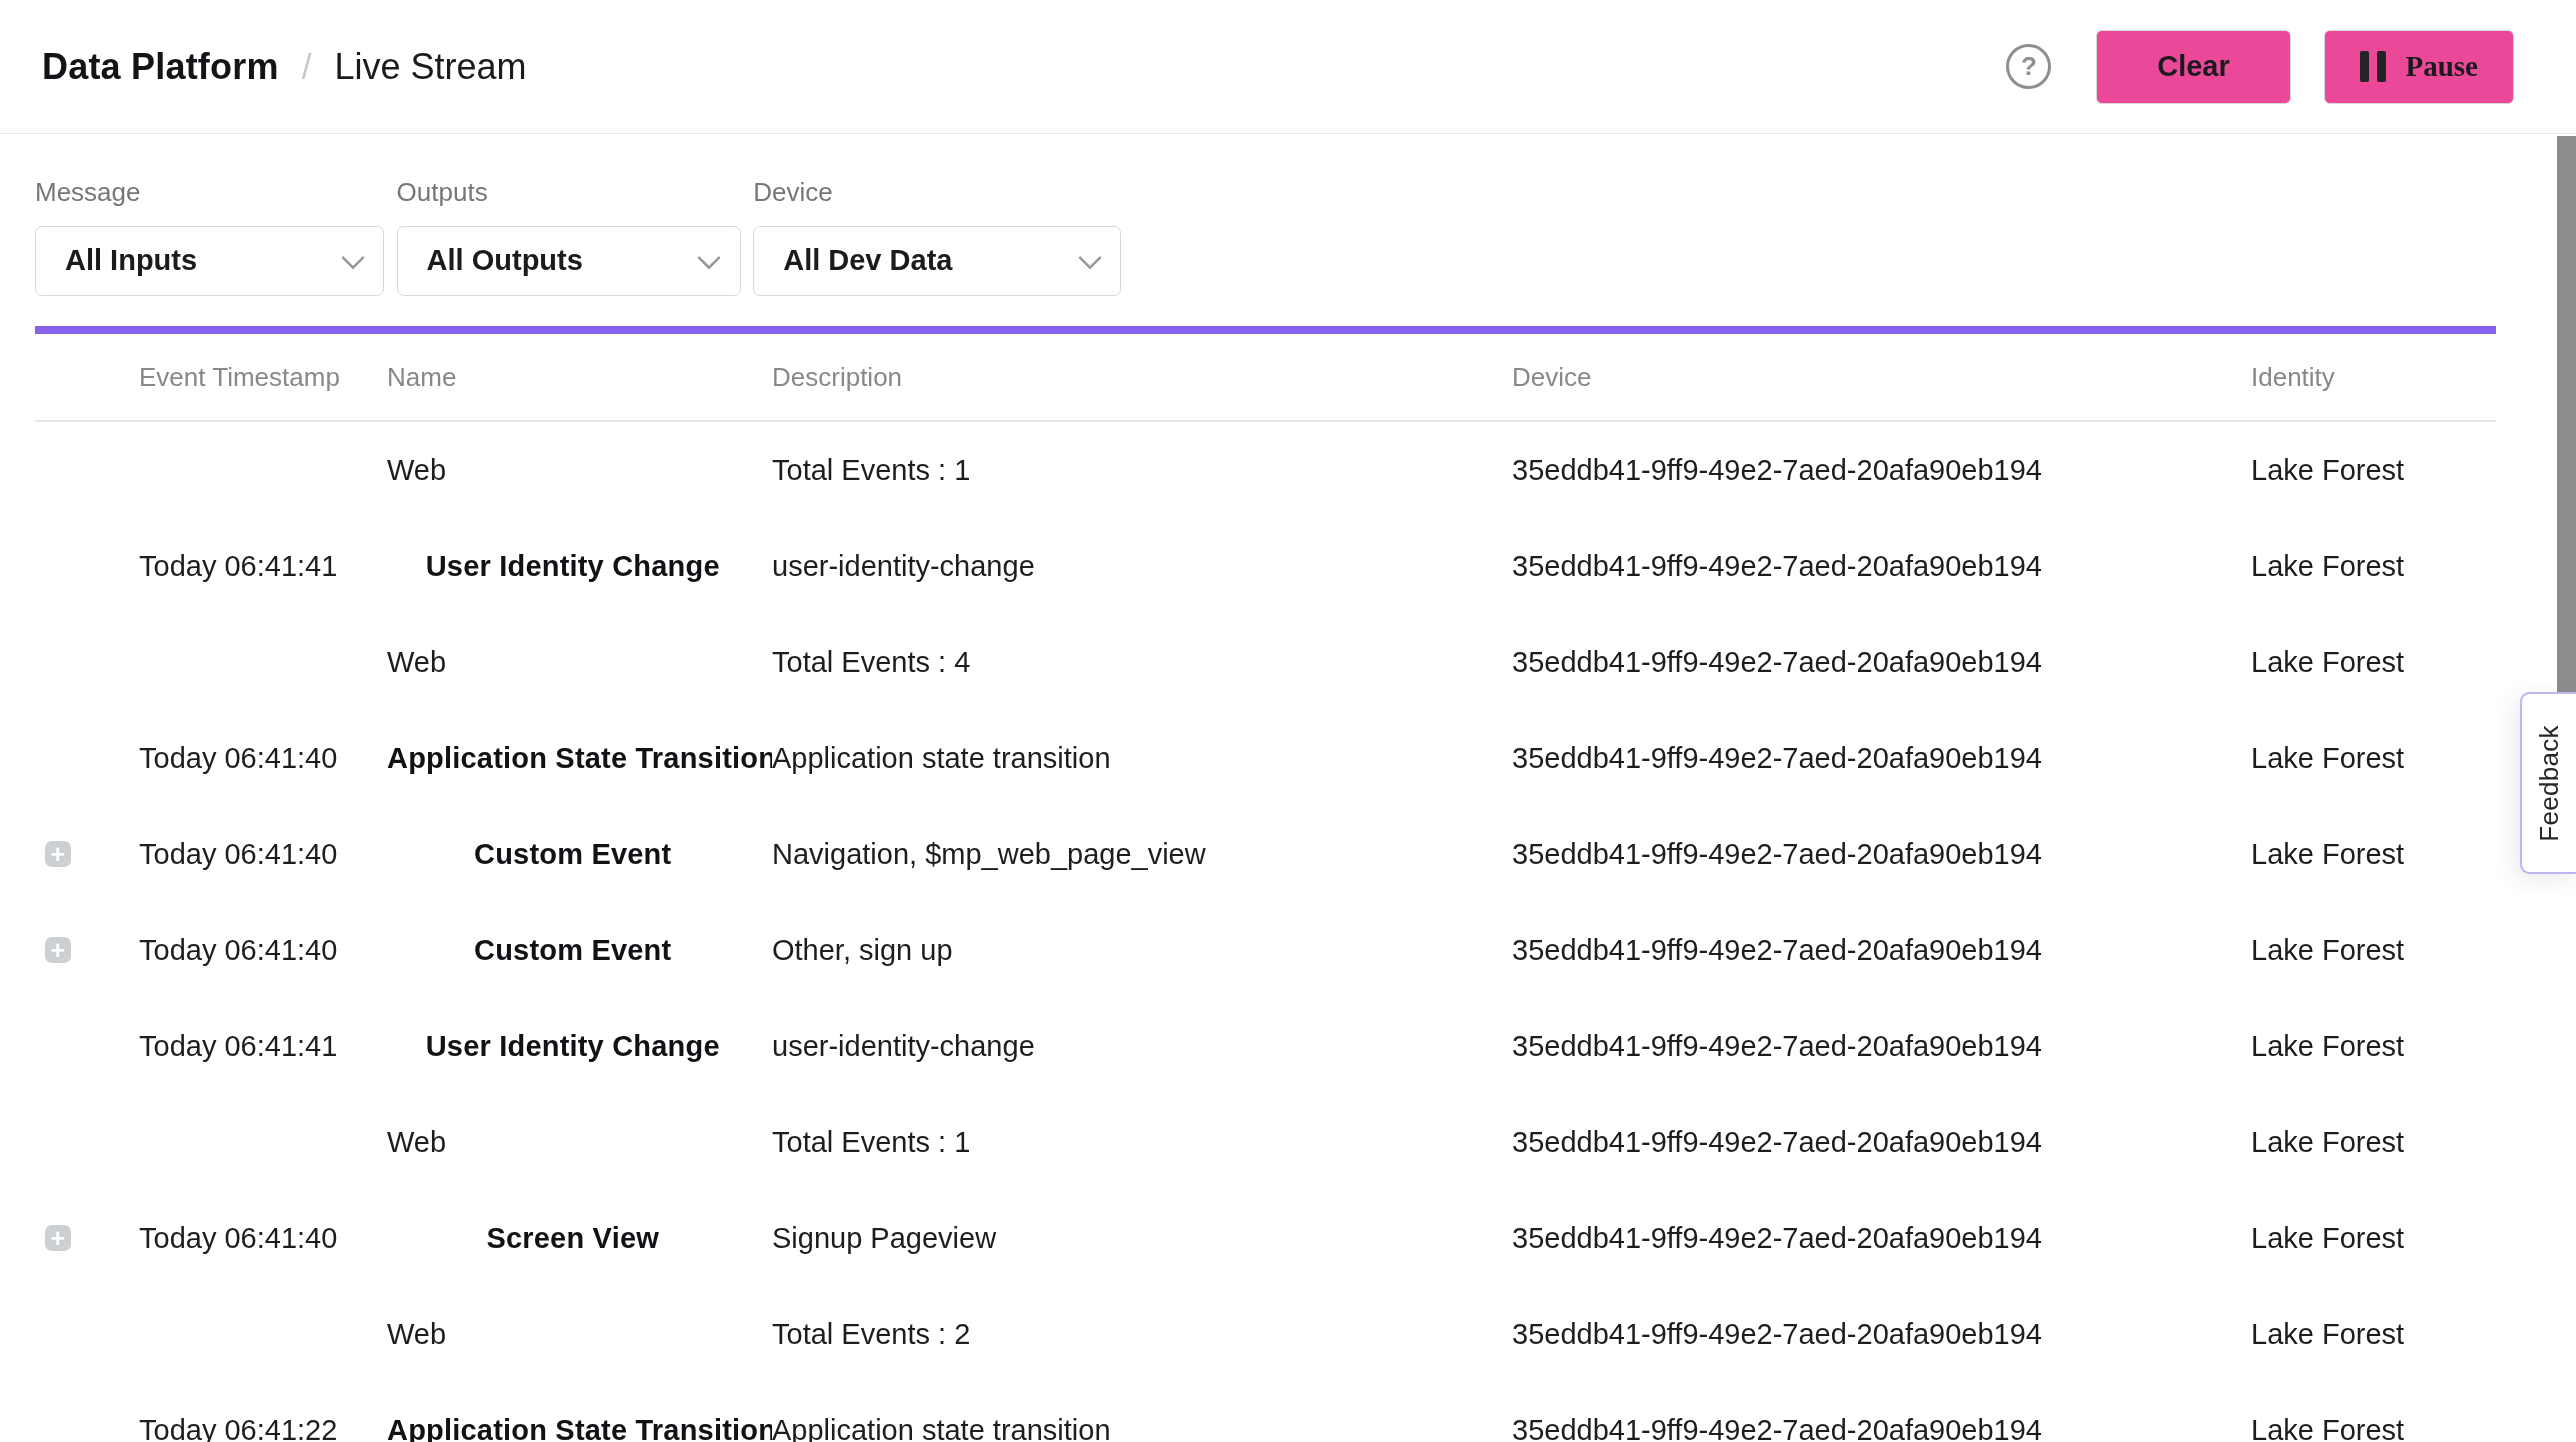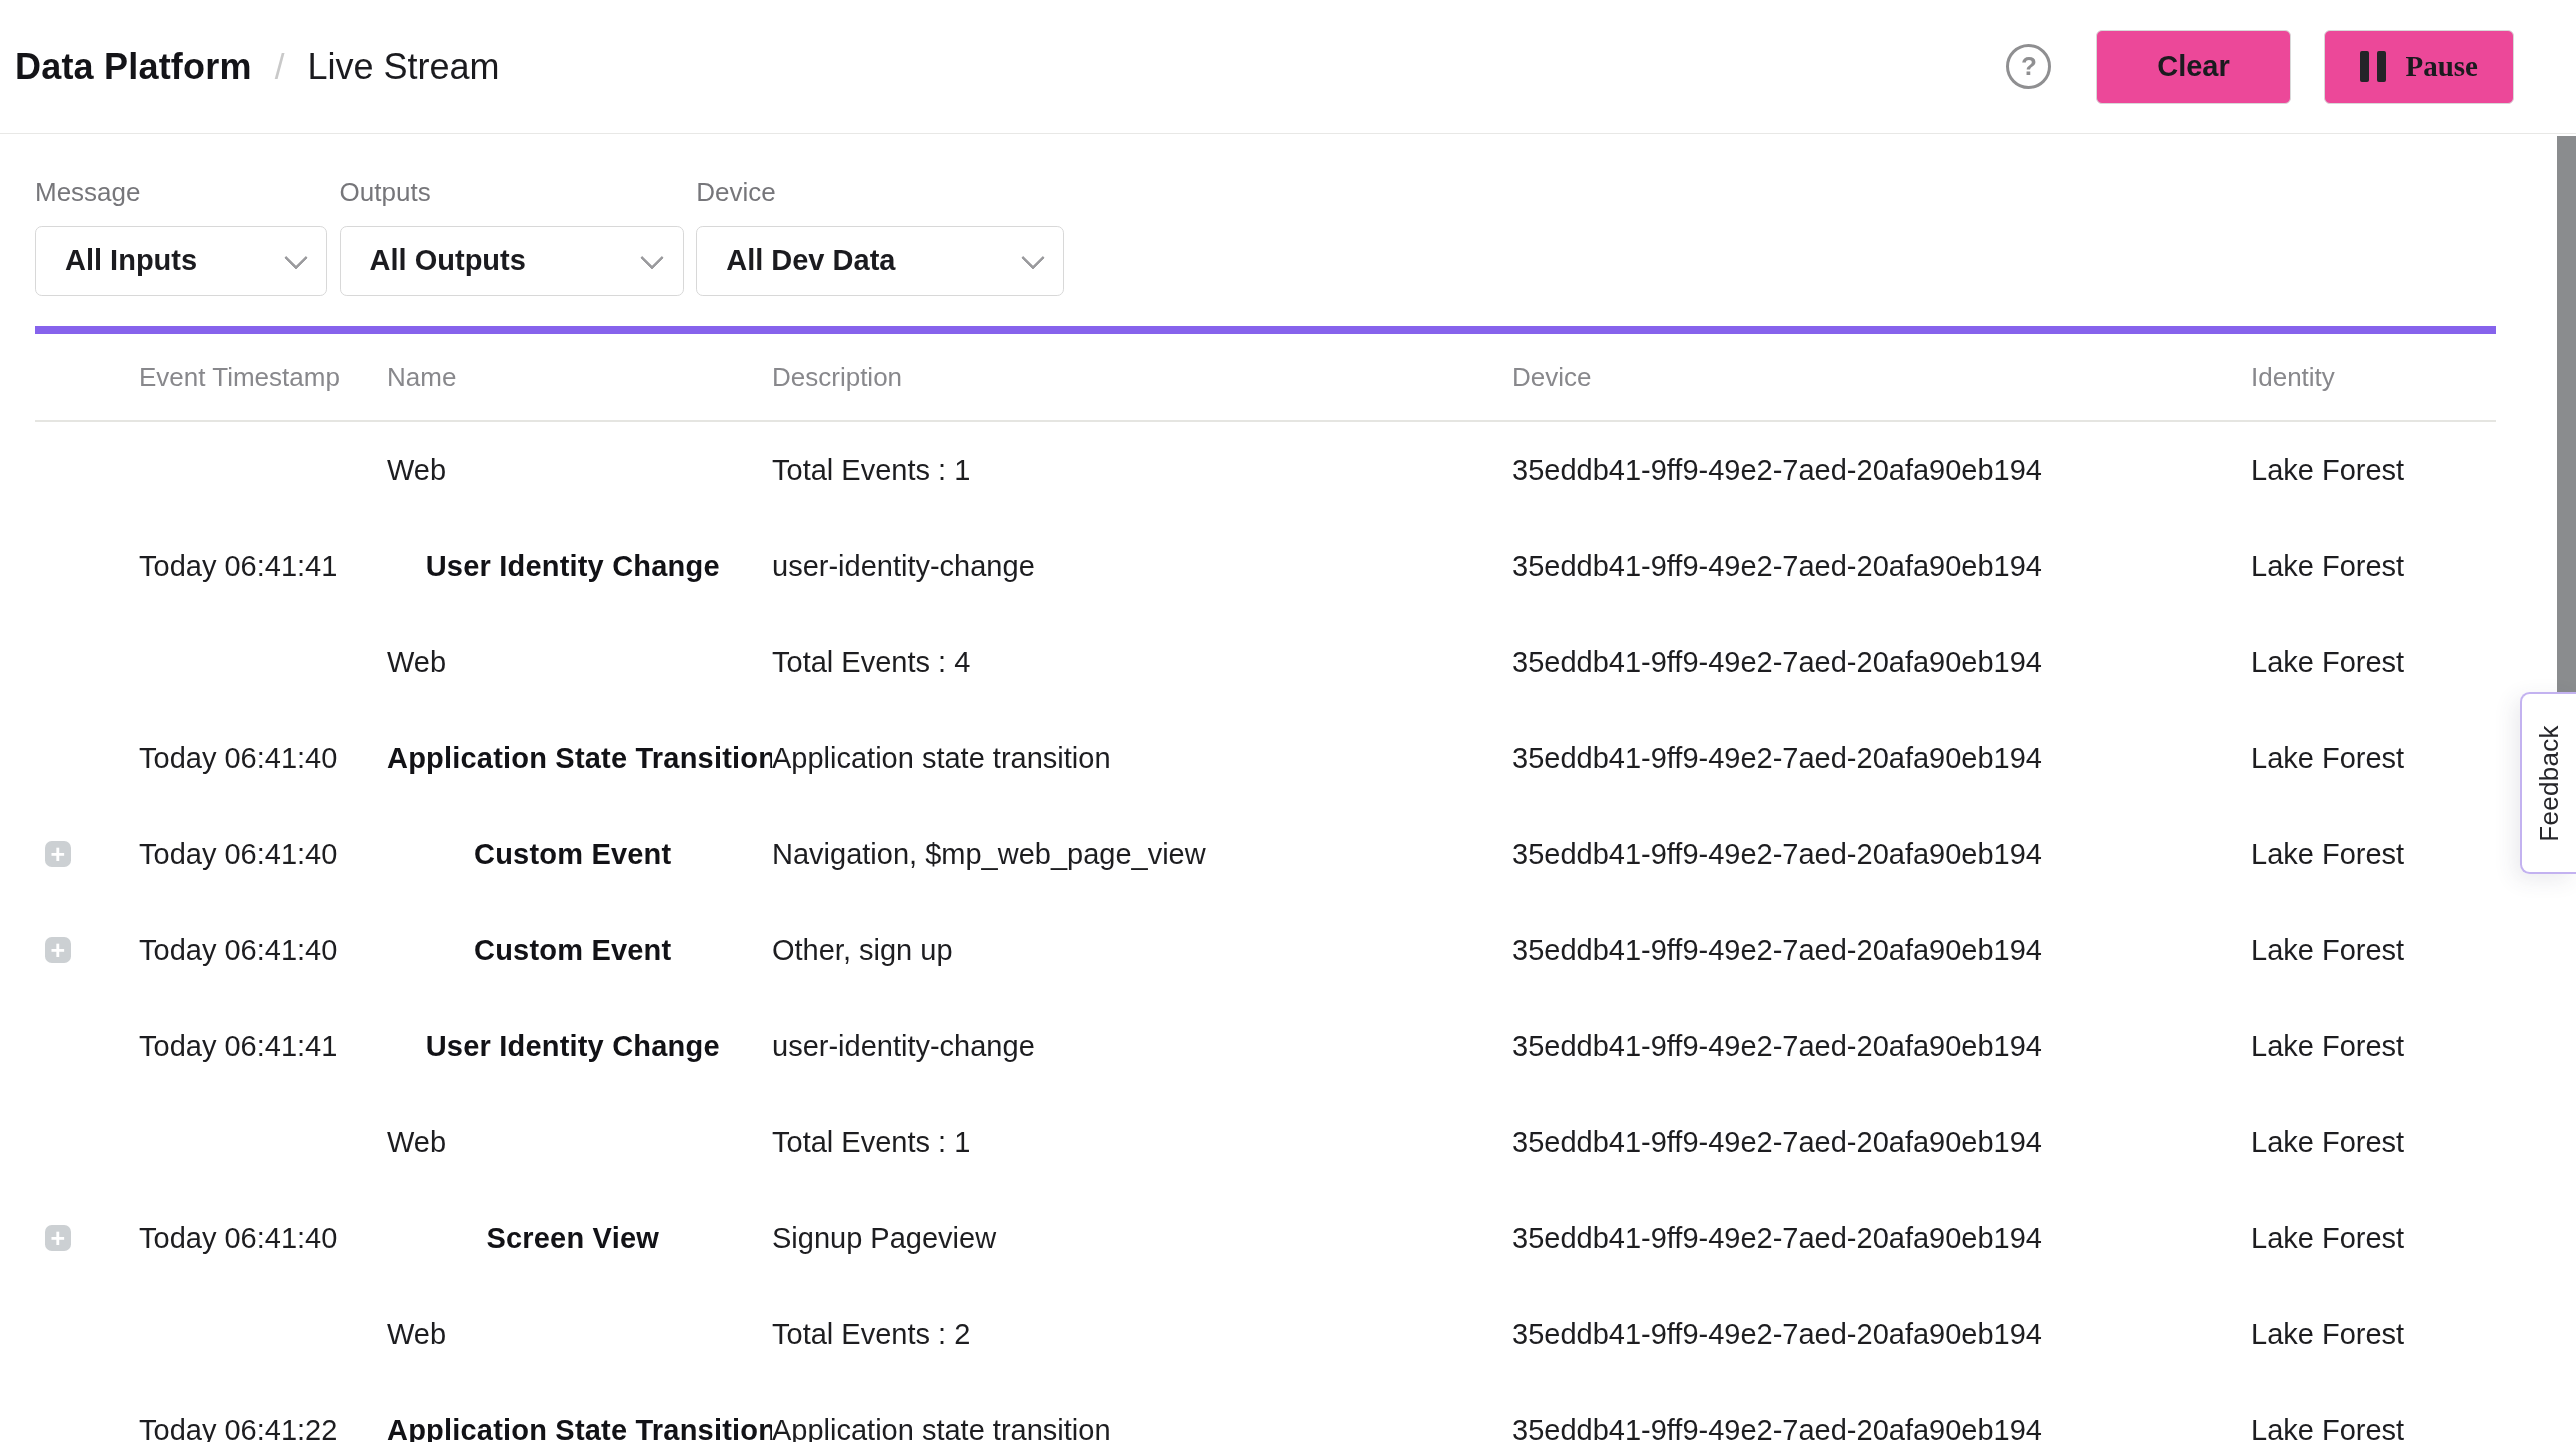--- a/index.html
+++ b/index.html
@@ -7,21 +7,21 @@
   body {
     width:2576px; height:1442px; overflow:hidden; position:relative;
     font-family:"Liberation Sans","DejaVu Sans",sans-serif;
     color:#1d1d20;
   }
 
   
   .topbar {
     height:134px; border-bottom:1.9px solid #e8e8e6;
     display:flex; align-items:center; justify-content:space-between;
-    padding:0 62px 0 15px;
+    padding:0 62px 0 42px;
   }
   .breadcrumb { display:flex; align-items:center; gap:23px; font-size:36px; }
   .breadcrumb .section { font-weight:700; color:#141418; letter-spacing:0.2px; }
   .breadcrumb .sep { color:#c9c9c9; font-size:35px; font-weight:300; }
   .breadcrumb .page { font-weight:400; color:#1b1b1f; }
 
   .topbar-right { display:flex; align-items:center; gap:33px; }
   .help-circle {
     width:45px; height:45px; border:3.9px solid #8f8f91; border-radius:50%;
     display:flex; align-items:center; justify-content:center;
@@ -45,21 +45,21 @@
   .select {
     height:70px; border:1.9px solid #d8d8d8; border-radius:6.8px; background:#fff;
     display:flex; align-items:center; justify-content:space-between;
     padding:0 25px 0 29px; cursor:pointer;
   }
   .select .value { font-size:29px; font-weight:700; color:#1b1b1f; }
   .chev {
     width:16.5px; height:16.5px; border-right:3.9px solid #9b9b9e; border-bottom:3.9px solid #9b9b9e;
     transform:rotate(45deg) translateY(-3.9px); border-radius:1px;
   }
-  .w1{width:292px} .w2{width:344px} .w3{width:341px} .w4{width:368px}
+  .w1{width:349px} .w2{width:344px} .w3{width:341px} .w4{width:368px}
 
   
   .stream-bar { height:8.7px; margin:30px 80px 0 35px; background:#8663ec; }
 
   
   .table { margin:0 80px 0 35px; }
   .thead {
     display:grid; grid-template-columns:104px 248px 385px 740px 739px 247px;
     height:88px; align-items:center; border-bottom:2.9px solid #e5e5e1;
     font-size:26px; color:#88888c;

